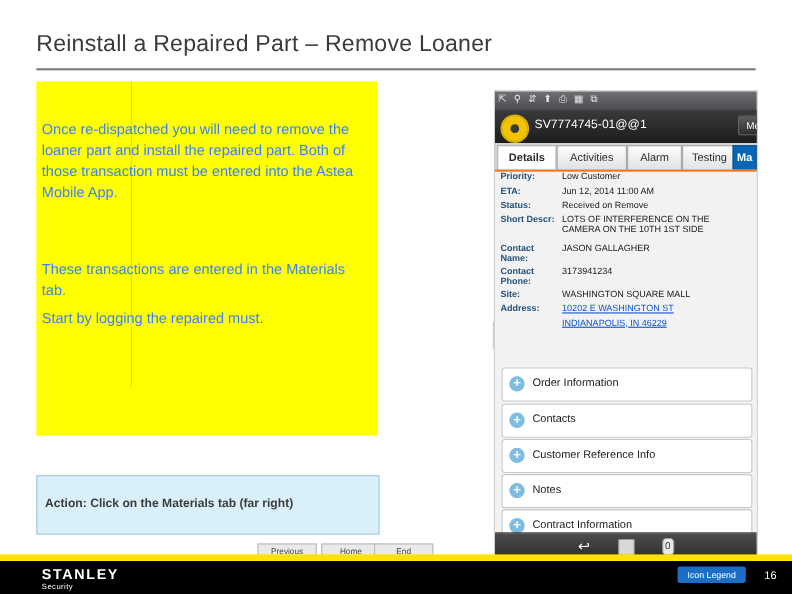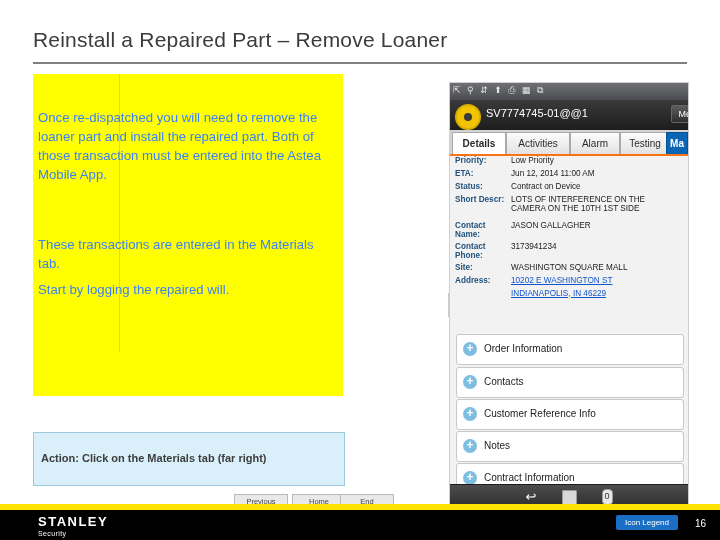--- a/index.html
+++ b/index.html
@@ -393,21 +393,21 @@
 <div class="slide">
 
   <div class="title">Reinstall a Repaired Part – Remove Loaner</div>
   <div class="title-rule"></div>
 
   <div class="yellow-box"></div>
   <div class="yellow-tick"></div>
 
   <div class="body-text p1">Once re-dispatched you will need to remove the loaner part and install the repaired part.  Both of those transaction must be entered into the Astea Mobile App.</div>
   <div class="body-text p2">These transactions are entered in the Materials tab.</div>
-  <div class="body-text p3">Start by logging the repaired will.</div>
+  <div class="body-text p3">Start by logging the repaired must.</div>
 
   <div class="action-box"></div>
   <div class="action-text">
     <span class="lbl">Action:</span>
     <span class="rest">Click on the Materials tab (far right)</span>
   </div>
 
   <div class="nav-btn nav-prev">Previous</div>
   <div class="nav-btn nav-home">Home</div>
   <div class="nav-btn nav-end">End</div>
@@ -438,27 +438,27 @@
     <div class="tabs">
       <div class="tab tab-details sel">Details</div>
       <div class="tab tab-activities">Activities</div>
       <div class="tab tab-alarm">Alarm</div>
       <div class="tab tab-testing">Testing</div>
       <div class="tab tab-materials">Ma</div>
     </div>
 
     <div class="fields">
       <div class="frow">
-        <span class="flabel">Priority:</span><span class="fvalue">Low Priority</span>
+        <span class="flabel">Priority:</span><span class="fvalue">Low Customer</span>
       </div>
       <div class="frow">
         <span class="flabel">ETA:</span><span class="fvalue">Jun 12, 2014 11:00 AM</span>
       </div>
       <div class="frow">
-        <span class="flabel">Status:</span><span class="fvalue">Contract on Device</span>
+        <span class="flabel">Status:</span><span class="fvalue">Received on Remove</span>
       </div>
       <div class="frow">
         <span class="flabel">Short Descr:</span><span class="fvalue">LOTS OF INTERFERENCE ON THE CAMERA ON THE 10TH 1ST SIDE</span>
       </div>
       <div class="fsep"></div>
       <div class="frow">
         <span class="flabel">Contact Name:</span><span class="fvalue">JASON GALLAGHER</span>
       </div>
       <div class="frow">
         <span class="flabel">Contact Phone:</span><span class="fvalue">3173941234</span>

